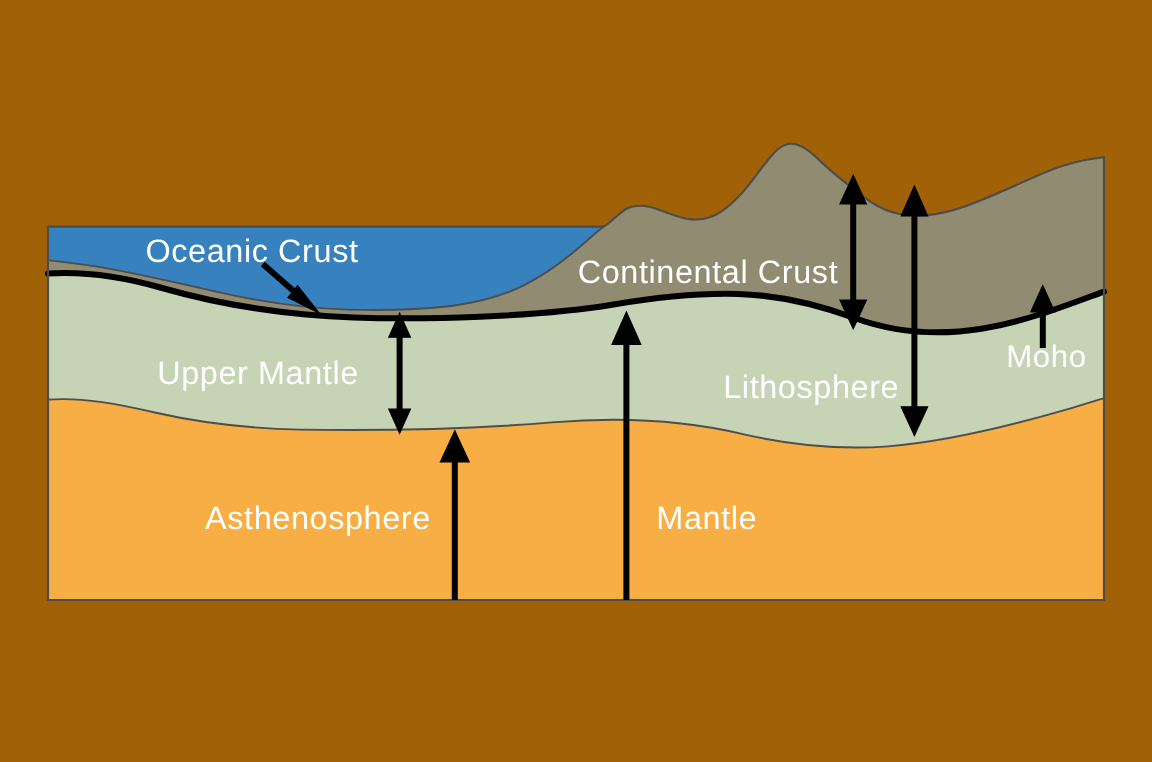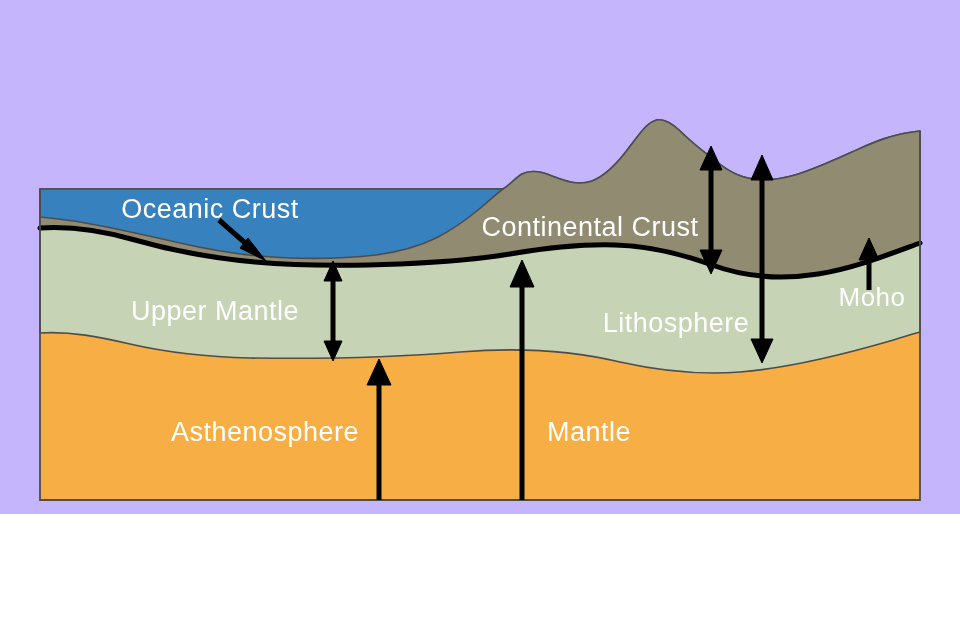--- a/index.html
+++ b/index.html
@@ -9,22 +9,22 @@
   }
   body {
     width: 960px;
     height: 635px;
     font-family: "Liberation Sans", sans-serif;
     overflow: hidden;
   }
   #diagram-root {
     position: relative;
     width: 960px;
-    height: 514px;
-    background: #c4b5fd;
+    height: 635px;
+    background: #a16207;
   }
   svg#cross-section {
     display: block;
     width: 960px;
     height: 635px;
   }
   .layer-label {
     font-family: "Liberation Sans", sans-serif;
     font-size: 27px;
     fill: #ffffff;

